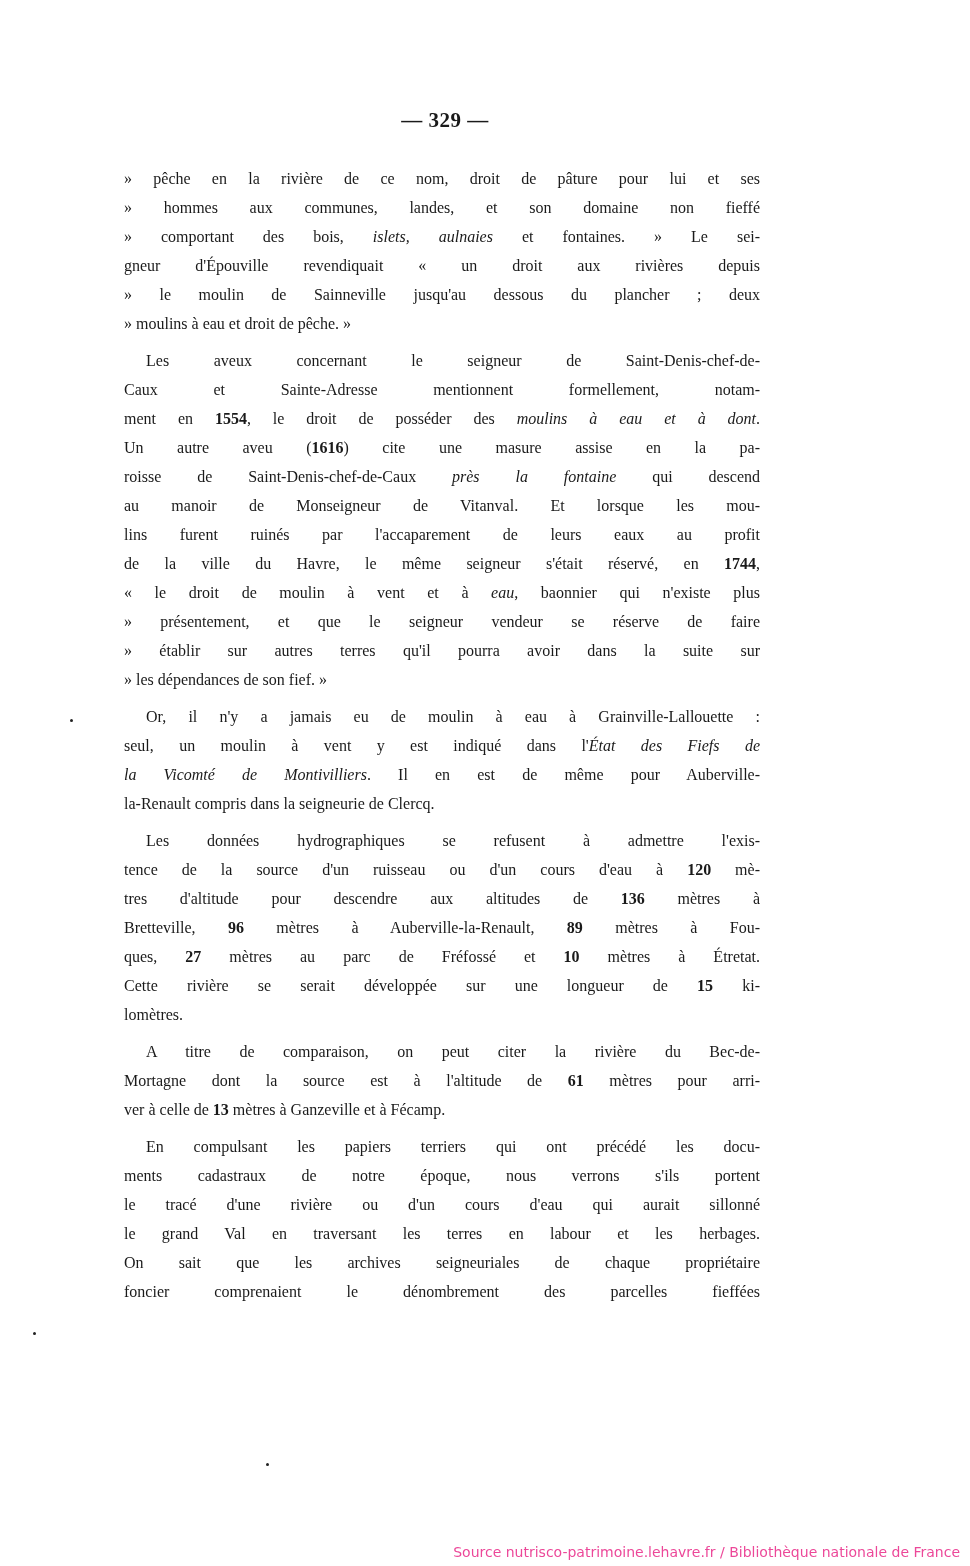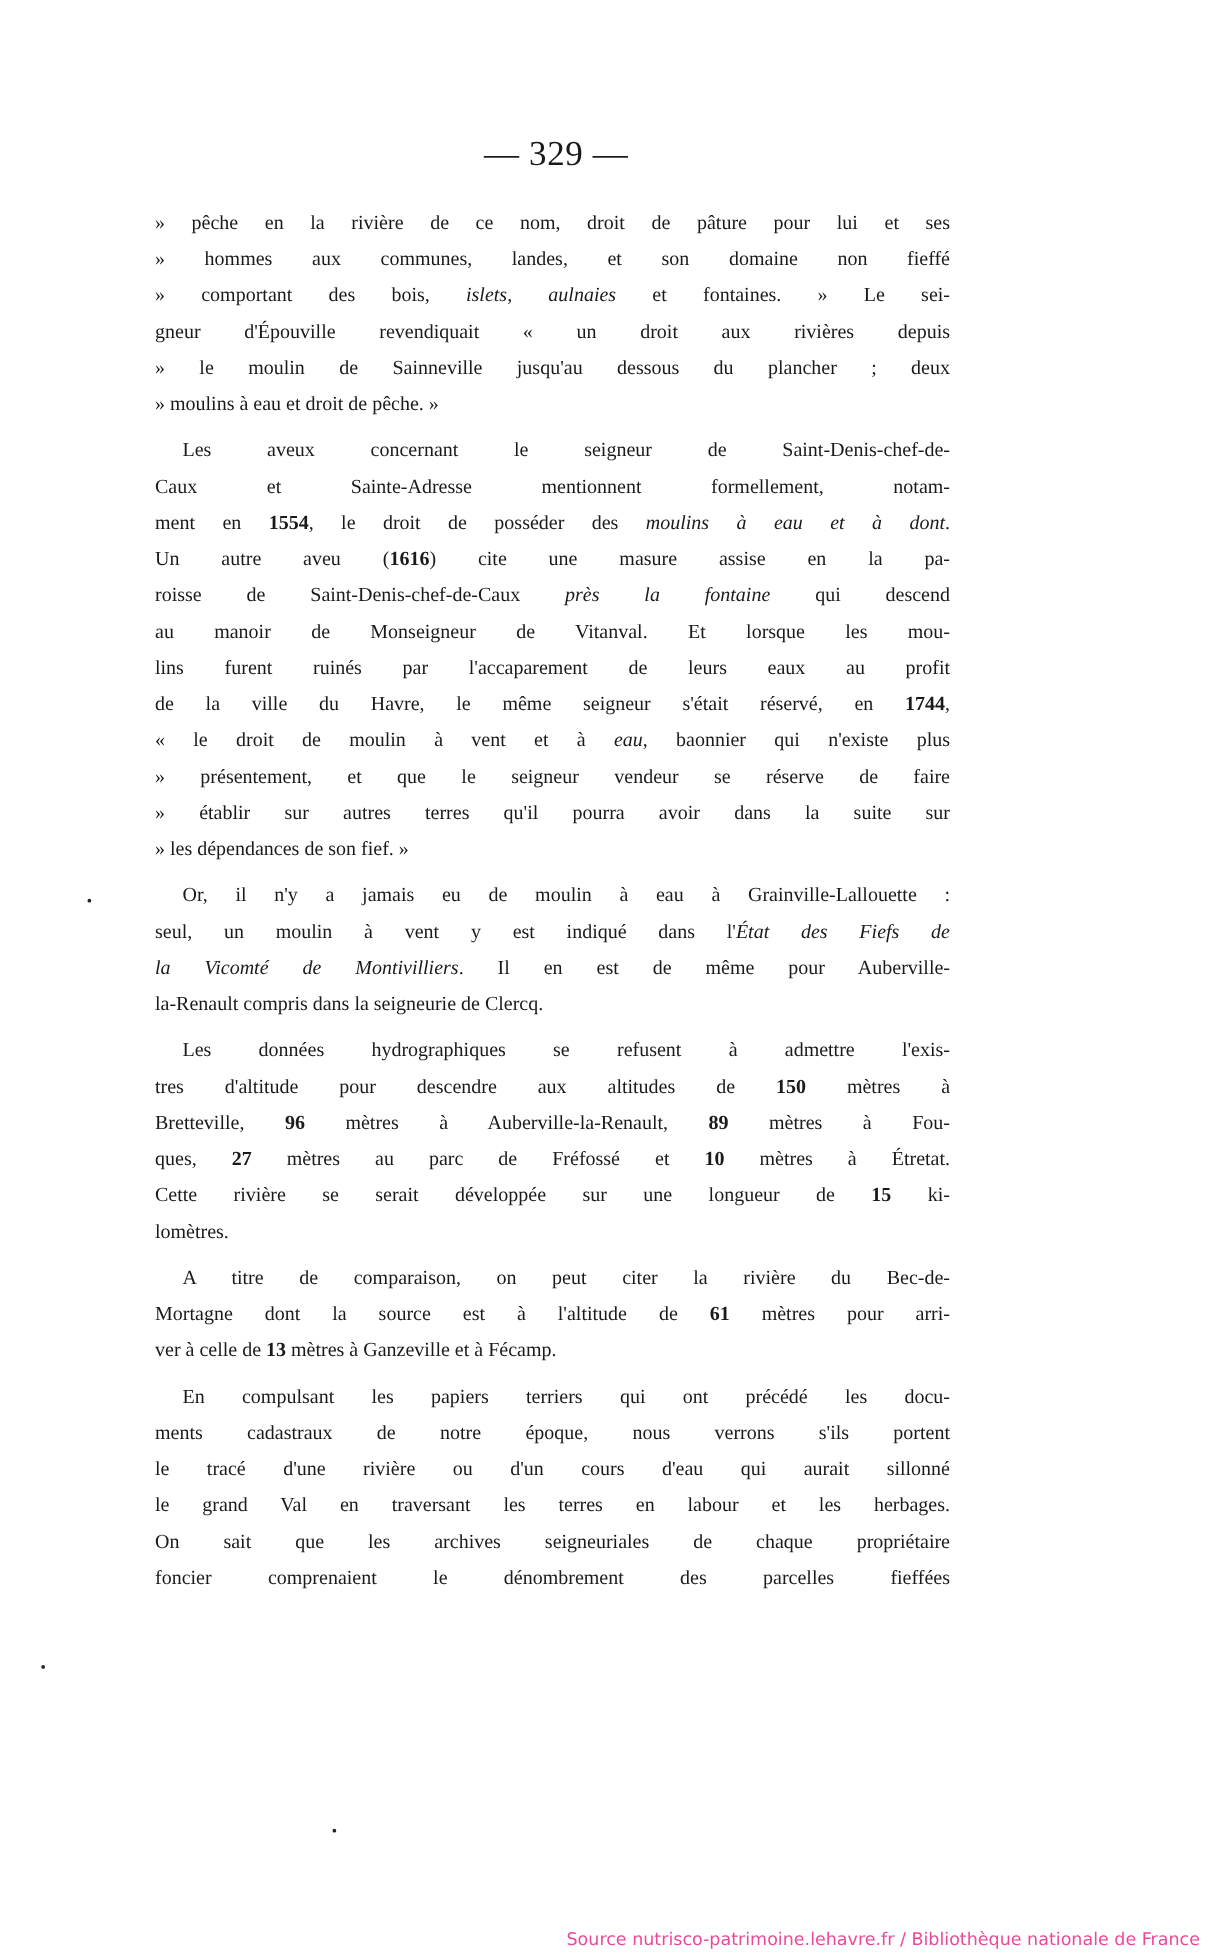--- a/index.html
+++ b/index.html
@@ -1,19 +1,19 @@
 <!DOCTYPE html>
 <html><head>
   <meta charset="utf-8">
   <style>
     html, body { margin: 0; padding: 0; background: #ffffff; }
     body { width: 970px; height: 1566px; position: relative; overflow: hidden;
            font-family: "Liberation Serif", "DejaVu Serif", serif; color: #1a1a1a; }
     .page-number { position: absolute; top: 108px; left: 0; width: 890px; text-align: center;
-                   font-size: 28px; font-weight: normal; letter-spacing: 0.5px; }
+                   font-size: 21px; font-weight: bold; letter-spacing: 0.5px; }
     .text-block { position: absolute; left: 124px; width: 636px; top: 164px; }
     .line { display: block; font-size: 16px; line-height: 29px; height: 29px; white-space: nowrap;
             text-align: justify; text-align-last: justify; }
     .line.last { text-align-last: left; }
     .line.indent { padding-left: 22px; }
     .para-gap { height: 8px; }
     .it { font-style: italic; }
     .b { font-weight: bold; }
     .speck { position: absolute; width: 3px; height: 3px; border-radius: 50%; background: #222; }
     .footer { position: absolute; right: 10px; bottom: 6px; font-family: "DejaVu Sans", sans-serif;
@@ -51,21 +51,22 @@
     <div class="para-gap"></div>
     <div>
       <span class="line indent"><span>Or, il n'y a jamais eu de moulin à eau à Grainville-Lallouette :</span></span>
       <span class="line"><span>seul, un moulin à vent y est indiqué dans l'</span><span class="it">État des Fiefs de</span></span>
       <span class="line"><span class="it">la Vicomté de Montivilliers</span><span>. Il en est de même pour Auberville-</span></span>
       <span class="line last"><span>la-Renault compris dans la seigneurie de Clercq.</span></span>
     </div>
     <div class="para-gap"></div>
     <div>
       <span class="line indent"><span>Les données hydrographiques se refusent à admettre l'exis-</span></span>
-      <span class="line"><span>tres d'altitude pour descendre aux altitudes de </span><span class="b">150</span><span> mètres à</span></span>
+      <span class="line"><span>tence de la source d'un ruisseau ou d'un cours d'eau à </span><span class="b">120</span><span> mè-</span></span>
+      <span class="line"><span>tres d'altitude pour descendre aux altitudes de </span><span class="b">136</span><span> mètres à</span></span>
       <span class="line"><span>Bretteville, </span><span class="b">96</span><span> mètres à Auberville-la-Renault, </span><span class="b">89</span><span> mètres à Fou-</span></span>
       <span class="line"><span>ques, </span><span class="b">27</span><span> mètres au parc de Fréfossé et </span><span class="b">10</span><span> mètres à Étretat.</span></span>
       <span class="line"><span>Cette rivière se serait développée sur une longueur de </span><span class="b">15</span><span> ki-</span></span>
       <span class="line last"><span>lomètres.</span></span>
     </div>
     <div class="para-gap"></div>
     <div>
       <span class="line indent"><span>A titre de comparaison, on peut citer la rivière du Bec-de-</span></span>
       <span class="line"><span>Mortagne dont la source est à l'altitude de </span><span class="b">61</span><span> mètres pour arri-</span></span>
       <span class="line last"><span>ver à celle de </span><span class="b">13</span><span> mètres à Ganzeville et à Fécamp.</span></span>

